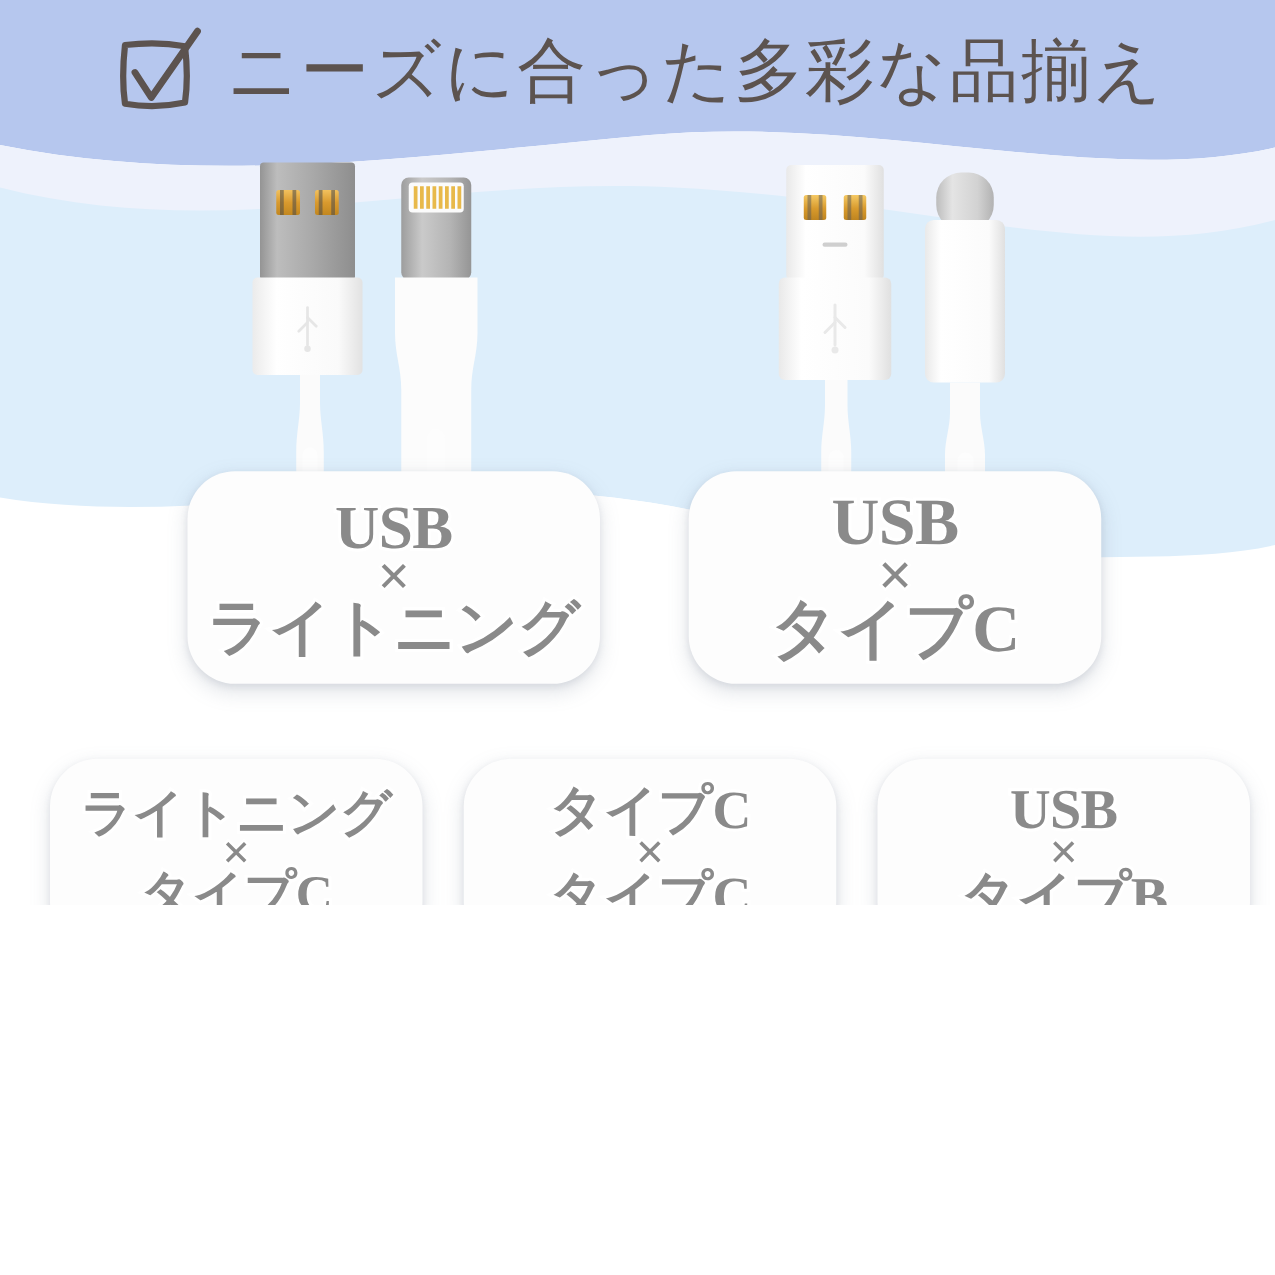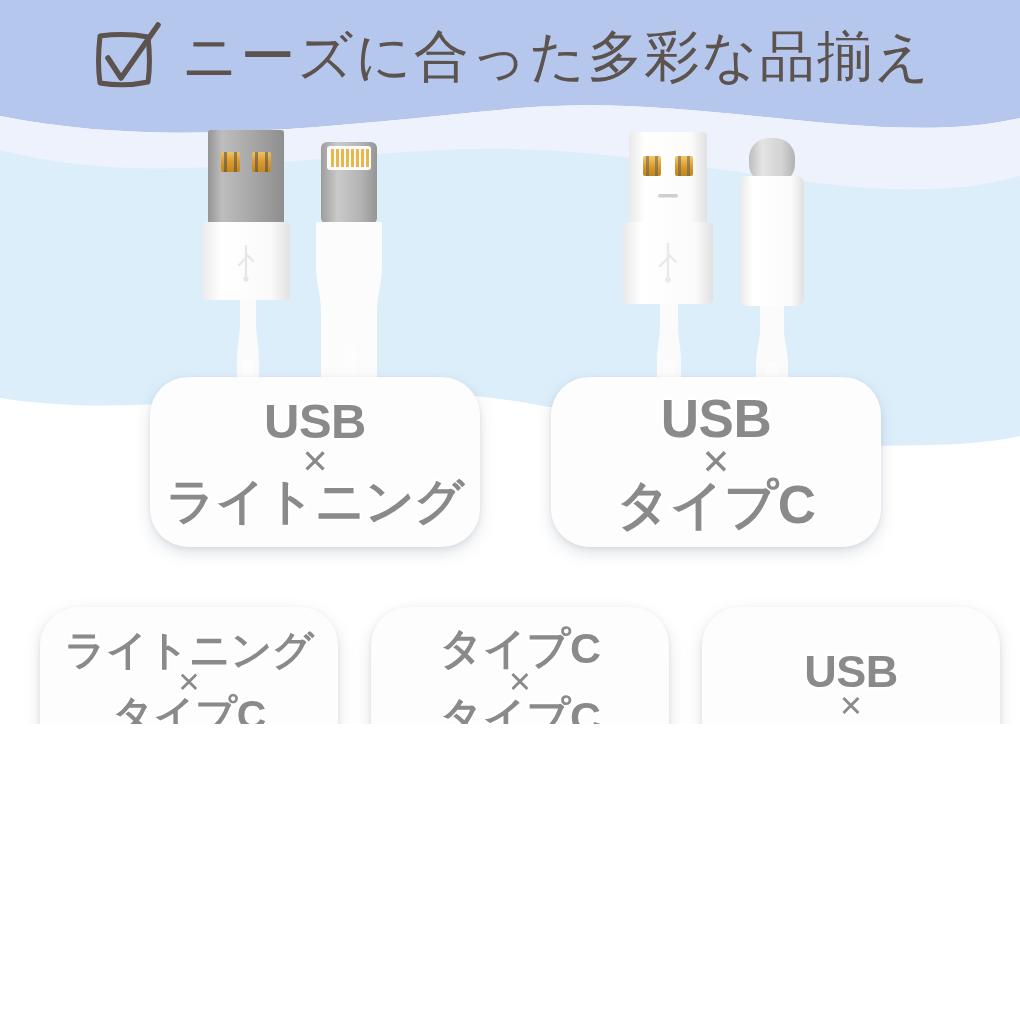--- a/index.html
+++ b/index.html
@@ -33,21 +33,21 @@
     position:absolute;z-index:5;
     background:#fdfdfd;border-radius:38px;
     box-shadow:0 6px 16px rgba(120,130,150,0.22), 0 2px 5px rgba(120,130,150,0.14);
     display:flex;flex-direction:column;align-items:center;justify-content:center;
     box-sizing:border-box;padding:6px 10px;
   }
   .pill-line{
     font-weight:bold;color:#8a8a8a;
     -webkit-text-stroke:5px #ffffff;
     paint-order:stroke fill;
-    font-family:Liberation Sans, sans-serif;
+    font-family:Liberation Serif, serif;
     white-space:nowrap;line-height:1.05;letter-spacing:-0.5px;
   }
   .pill-x{
     font-weight:bold;color:#8a8a8a;
     -webkit-text-stroke:4px #ffffff;paint-order:stroke fill;
     line-height:0.8;font-family:"DejaVu Sans",sans-serif;
   }
 
   
   #pill-usb-lightning{left:150px;top:377px;width:330px;height:170px;}
@@ -397,15 +397,16 @@
 
   <div class="pill" id="pill-typec-typec">
     <span class="pill-line l1">タイプC</span>
     <span class="pill-x">✕</span>
     <span class="pill-line l2">タイプC</span>
   </div>
 
   <div class="pill" id="pill-usb-typeb">
     <span class="pill-line l1">USB</span>
     <span class="pill-x">✕</span>
+    <span class="pill-line l2">タイプB</span>
   </div>
 
 </div>
 
 </body></html>

